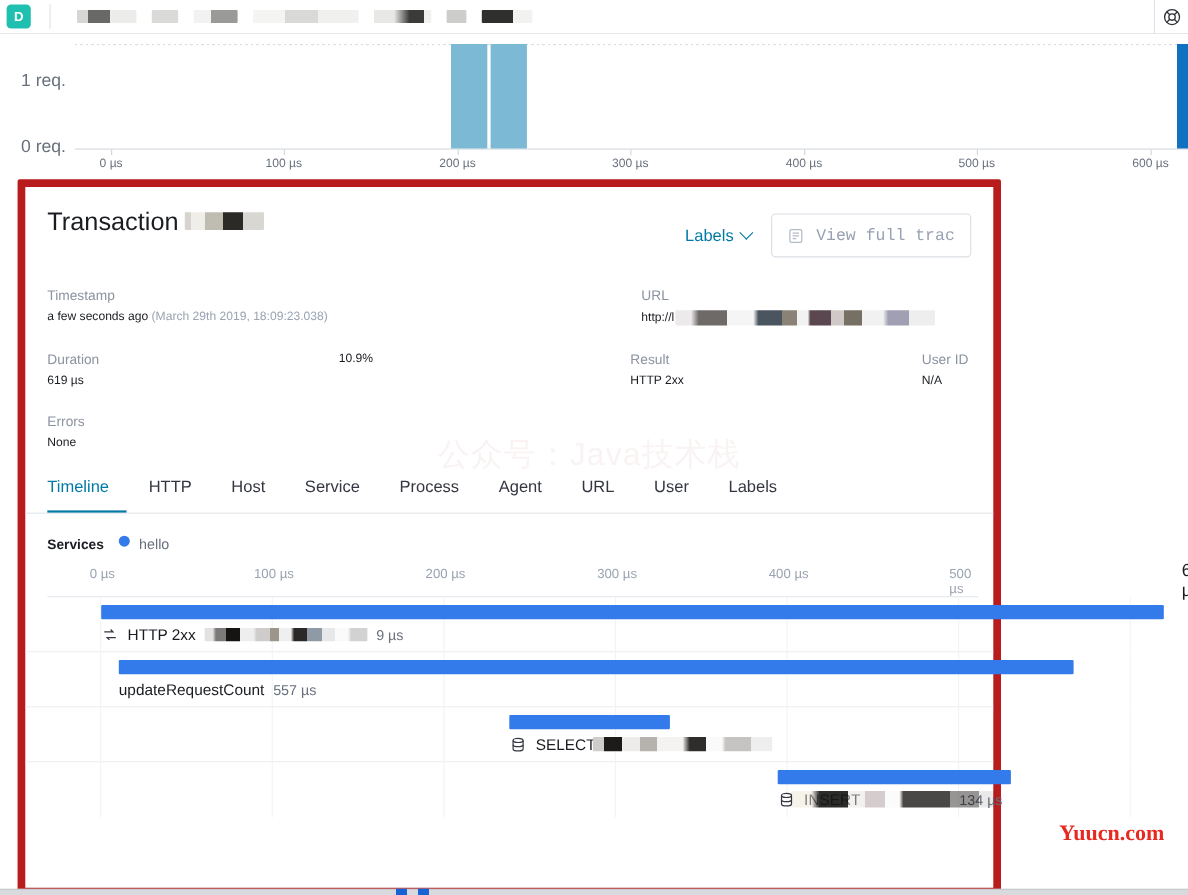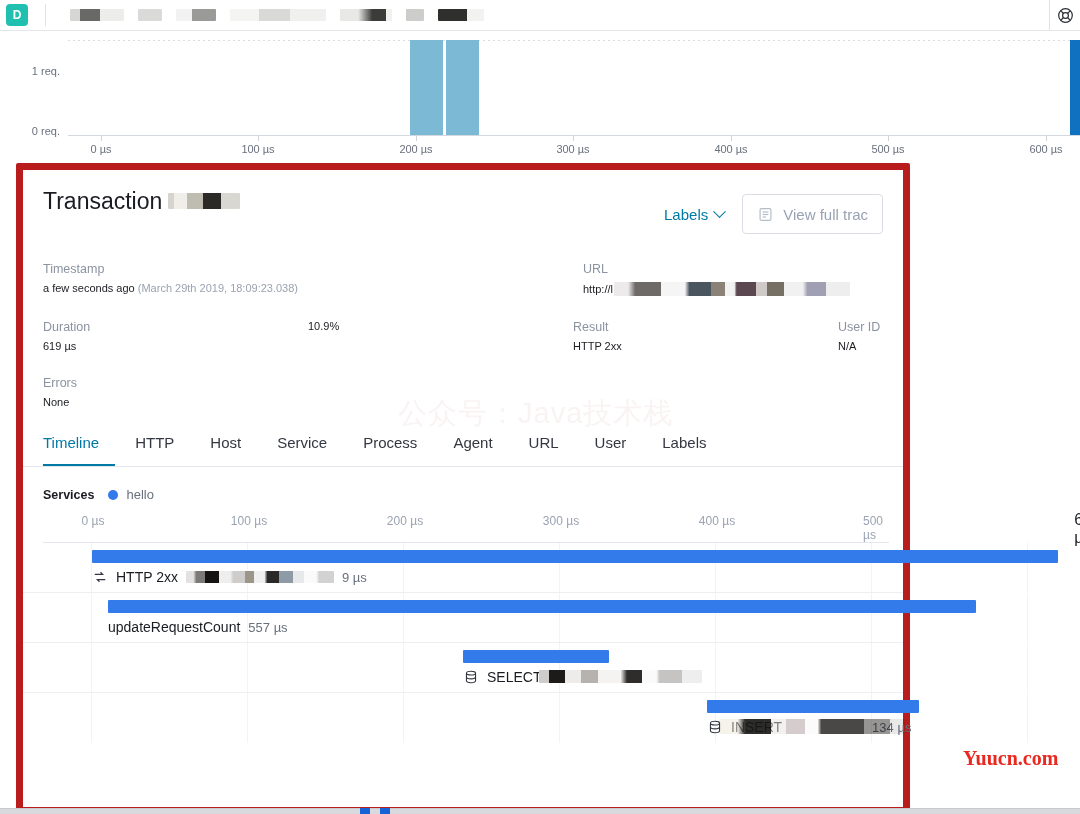--- a/index.html
+++ b/index.html
@@ -28,21 +28,21 @@
   .nav-spacer { flex: 1; }
   .nav-div-r { width: 1px; height: 31px; background: #dfe2e7; }
   .help-icon { width: 30px; display: flex; align-items: center; justify-content: center; }
 
   
   .hist {
     position: absolute; top: 31px; left: 0; width: 1080px; height: 124px;
     background: #ffffff; overflow: hidden;
   }
   .hist-ylab {
-    position: absolute; font-size: 11px; color: #69707d; text-align: right;
+    position: absolute; font-size: 16px; color: #69707d; text-align: right;
     width: 54px; left: 6px;
   }
   .hist-plot { position: absolute; left: 68px; top: 0; right: 0; height: 105px; }
   .hist-gridtop { position: absolute; left: 0; right: 0; top: 9px; height: 1px;
     background: repeating-linear-gradient(to right,#d8dce3 0 2px,transparent 2px 5px); }
   .hist-axis { position: absolute; left: 0; right: 0; bottom: 0; height: 1px; background: #d3d8de; }
   .hist-bar { position: absolute; bottom: 1px; background: #7cb9d4; }
   .hist-bar-blue { position: absolute; bottom: 1px; background: #1171c1; }
   .hist-tick { position: absolute; bottom: -5px; width: 1px; height: 5px; background: #cfd4db; }
   .hist-xlab { position: absolute; top: 112px; font-size: 11px; color: #69707d; transform: translateX(-50%); }
@@ -55,21 +55,21 @@
   }
   .card-head { display: flex; align-items: flex-start; padding: 18px 20px 0 20px; }
   .txn-title { font-size: 23px; color: #1a1c21; font-weight: 400; display: flex; align-items: baseline; gap: 6px; }
   .head-right { margin-left: auto; display: flex; align-items: center; gap: 18px; padding-top: 6px; }
   .actions-btn { color: #0079a5; font-size: 15px; display: flex; align-items: center; gap: 7px; cursor: pointer; }
   .chev { width: 9px; height: 9px; border-right: 1.6px solid #0079a5; border-bottom: 1.6px solid #0079a5;
           transform: rotate(45deg) translate(-2px,-2px); }
   .trace-btn {
     display: flex; align-items: center; gap: 10px; height: 40px;
     border: 1px solid #d9dde3; border-radius: 4px; padding: 0 14px;
-    color: #98a2b3; font-size: 15px; background: #fff; white-space: nowrap; cursor: pointer;
+    color: #98a2b3; font-size: 15px; background: #fff; white-space: nowrap; cursor: pointer; font-family: Liberation Mono, monospace;
   }
 
   
   .meta { padding: 28px 20px 0 20px; }
   .meta-row { display: flex; margin-bottom: 24px; }
   .meta-cell { flex: 0 0 auto; }
   .m-ts   { width: 540px; }
   .m-dur  { width: 265px; }
   .m-pct  { width: 265px; }
   .m-url  { width: 280px; }
@@ -92,21 +92,21 @@
 
   
   .tabs { display: flex; gap: 4px; padding: 0 20px; border-bottom: 1px solid #e3e6eb; margin-top: 10px; }
   .tab { font-size: 15px; color: #343741; padding: 14px 16px 13px 16px; cursor: pointer;
          border-bottom: 2px solid transparent; white-space: nowrap; }
   .tab.active { color: #0079a5; border-bottom-color: #0079a5; }
 
   
   .services { display: flex; align-items: center; gap: 14px; padding: 20px 20px 0 20px; }
   .svc-label { font-size: 12.5px; font-weight: 700; color: #1a1c21; }
-  .svc-item { display: flex; align-items: center; gap: 8px; font-size: 13px; color: #69707d; }
+  .svc-item { display: flex; gap: 8px; font-size: 13px; color: #69707d; }
   .svc-dot { width: 10px; height: 10px; border-radius: 50%; background: #337aeb; }
 
   .wf { position: relative; margin-top: 12px; }
   .wf-axis { position: relative; height: 28px; margin: 0 14px 0 68px; }
   .wf-xlab { position: absolute; top: 0; font-size: 12px; color: #9aa3b1; transform: translateX(-50%); }
   .wf-xlab.last { color: #1a1c21; font-size: 16px; transform: translateX(-100%); top: -3px; }
   .wf-hr { height: 1px; background: #e3e6eb; margin: 0 14px 0 20px; }
 
   .wf-rows { position: relative; }
   .wf-row { position: relative; height: 50px; border-bottom: 1px solid #eceef1; }

